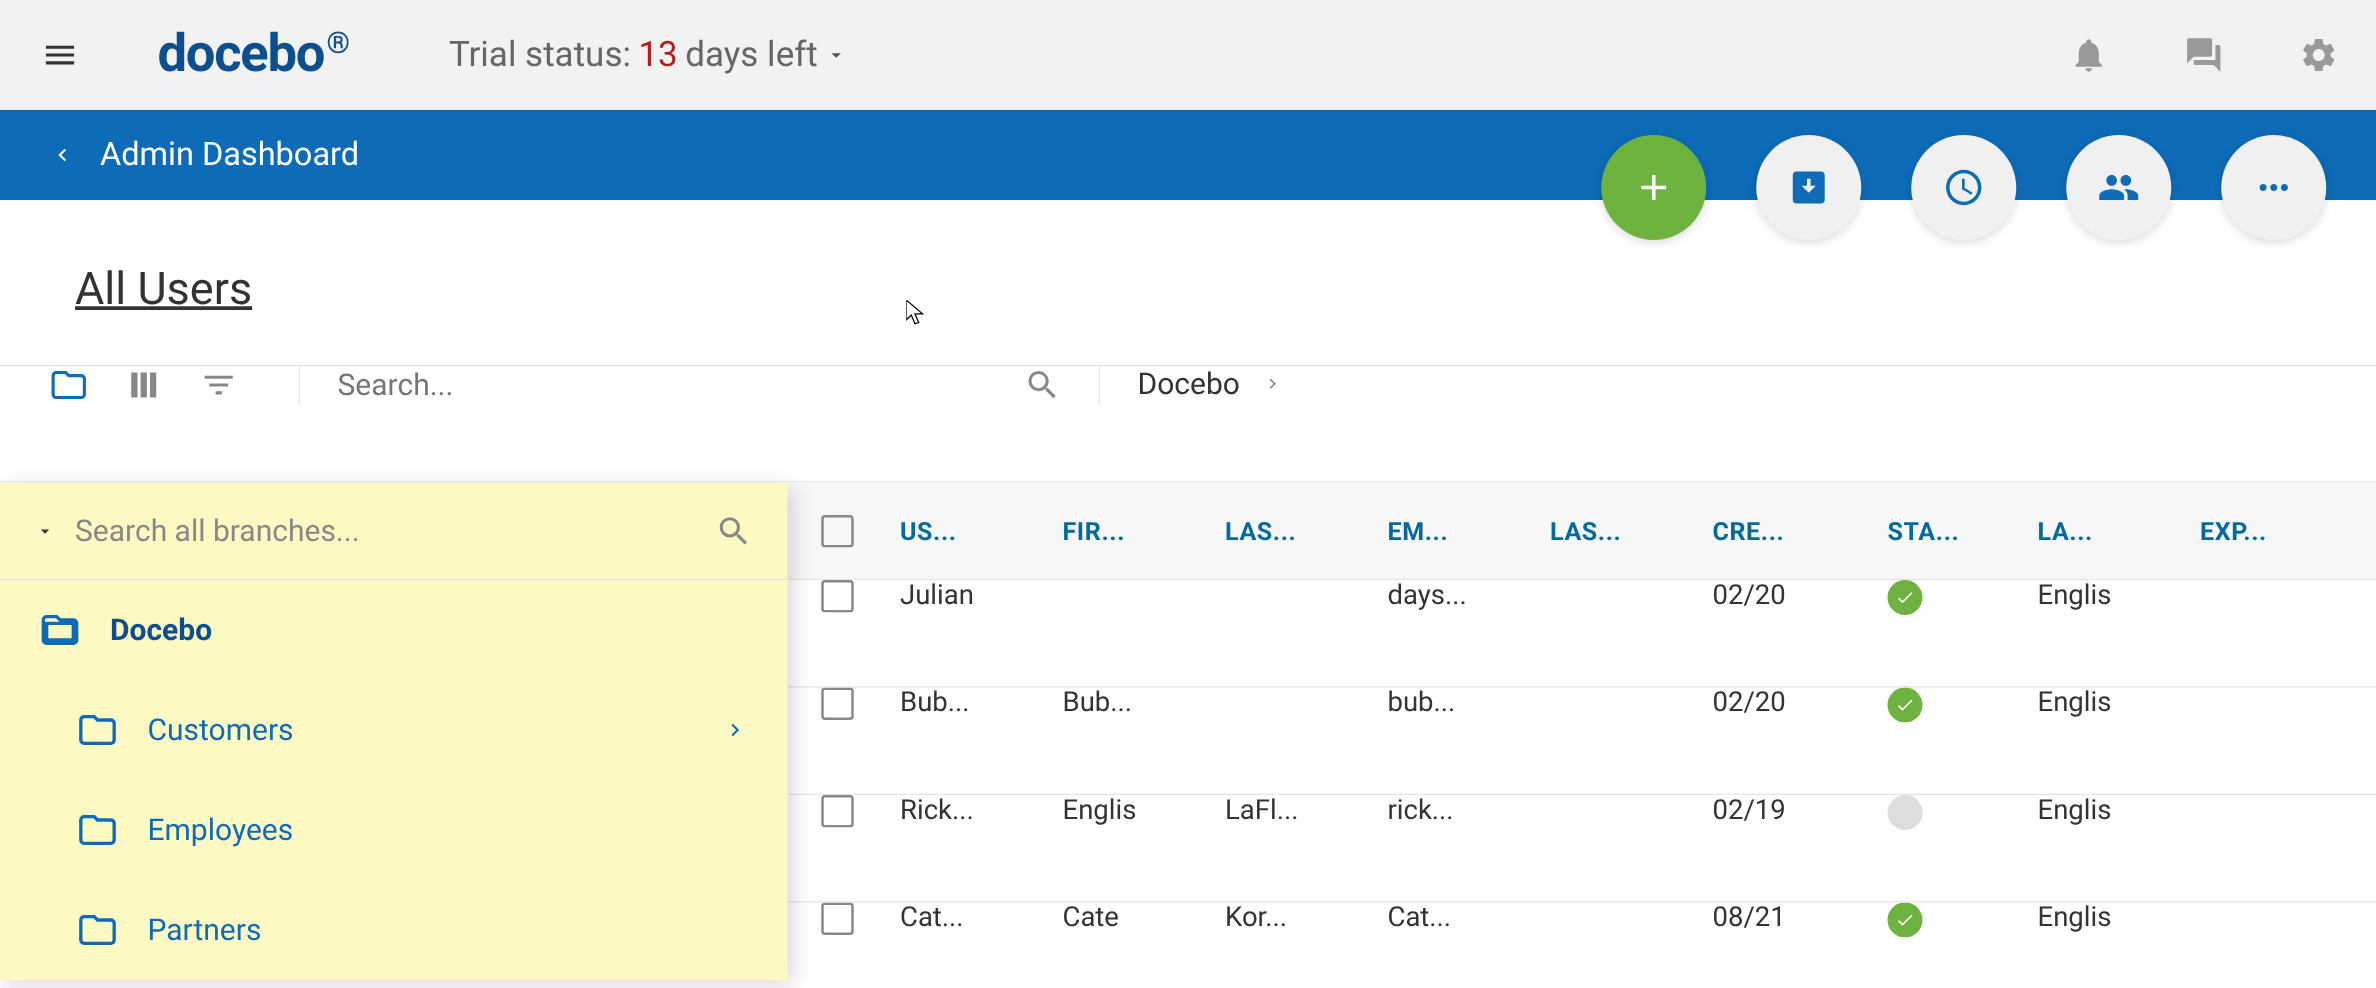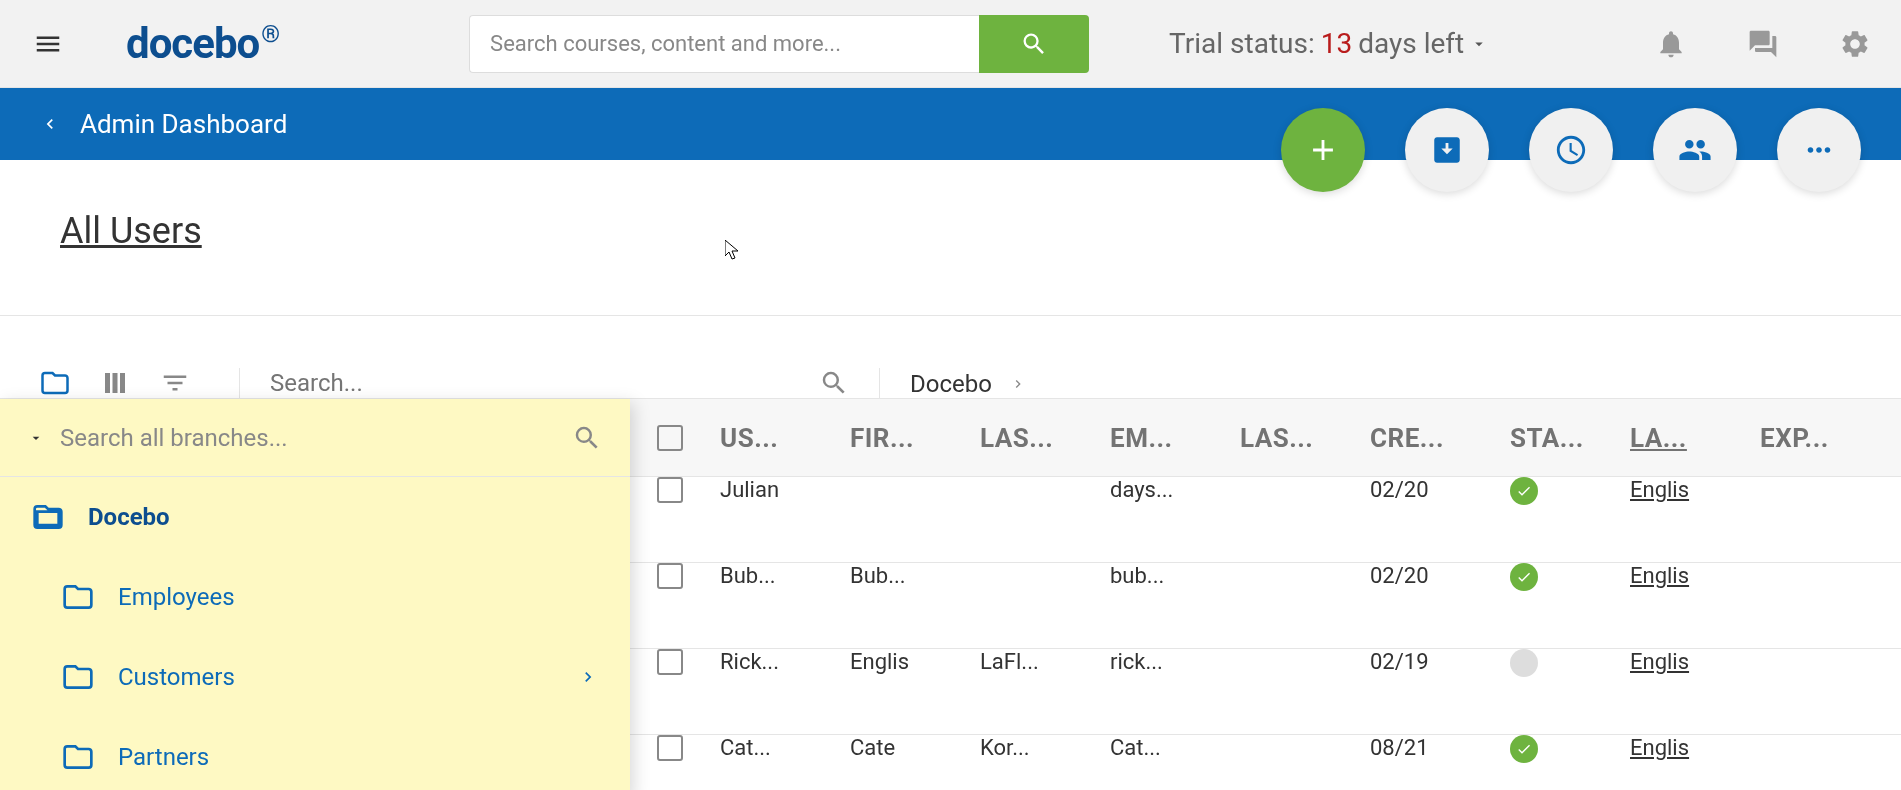--- a/index.html
+++ b/index.html
@@ -31,21 +31,21 @@
   .fab-row { position:absolute; right:40px; top:108px; display:flex; gap:40px; }
   .fab { width:84px; height:84px; border-radius:50%; background:#f0f0f0; display:flex; align-items:center; justify-content:center; cursor:pointer; box-shadow: 0 2px 8px rgba(0,0,0,0.15); }
   .fab.green { background:#6eb33f; }
   .fab svg { width:34px; height:34px; fill:#0d6bb8; }
   .fab.green svg { fill:#fff; }
 
   
   .page-title { font-size:36px; font-weight:400; color:#333; padding: 50px 60px 40px; text-decoration: underline; }
 
   
-  .toolbar-row { height:84px; border-top:1px solid #e5e5e5; border-bottom:1px solid #e5e5e5; display:flex; align-items:flex-end;margin-top:23px; }
+  .toolbar-row { height:94px; border-top:1px solid #e5e5e5; border-bottom:1px solid #e5e5e5; display:flex; align-items:flex-start; }
   .toolbar-left { width:240px; display:flex; align-items:center; gap:30px; padding-left:40px; border-right:1px solid #e5e5e5;}
   .toolbar-icon { width:30px; height:30px; cursor:pointer; }
   .toolbar-icon.active svg { fill:#0d6bb8; }
   .toolbar-icon svg { fill:#888; width:30px; height:30px; }
   .toolbar-search { flex:0 0 640px; display:flex; align-items:center; padding: 0 30px; border-right:1px solid #e5e5e5;}
   .toolbar-search input { flex:1; border:none; font-size:24px; background:transparent; outline:none; }
   .toolbar-search svg { width:30px; height:30px; fill:#888; }
   .breadcrumb { display:flex; align-items:center; padding-left:30px; font-size:24px; color:#333; }
   .breadcrumb svg { width:16px; height:16px; fill:#888; margin-left:18px; }
 
@@ -75,23 +75,23 @@
   .tbl-row { height:86px; display:flex; align-items:flex-start; border-bottom:1px solid #e5e5e5; }
   .cell { padding:0 10px; font-size:22px; color:#333; overflow:hidden; text-overflow:ellipsis; white-space:nowrap; }
   .cell.chk { width:80px; display:flex; justify-content:center;}
   .cell.c-user { width:130px; }
   .cell.c-first { width:130px; }
   .cell.c-last { width:130px; }
   .cell.c-email { width:130px; }
   .cell.c-last2 { width:130px; }
   .cell.c-created { width:130px; }
   .cell.c-status { width:130px; display:flex; justify-content:flex-start; padding-left:20px;}
-  .cell.c-lang { width:130px;text-decoration:underline; }
+  .cell.c-lang { width:130px; }
   .cell.c-exp { width:130px; }
-  .tbl-head .cell { color:#737373; font-weight:700; letter-spacing:0.5px; font-size:26px;}
+  .tbl-head .cell { color:#0369a1; font-weight:700; letter-spacing:0.5px; font-size:20px;}
   .chkbox { width:26px; height:26px; border:2px solid #888; border-radius:3px; cursor:pointer; }
   .status-dot { width:28px; height:28px; border-radius:50%; display:flex; align-items:center; justify-content:center; }
   .status-dot.green { background:#6eb33f; }
   .status-dot.gray { background:#ddd; }
   .status-dot svg { width:16px; height:16px; fill:#fff; }
 
   
   .cursor { position:absolute; left:725px; top:240px; width:16px; height:22px; pointer-events:none; }
 </style>
 </head>
@@ -100,28 +100,20 @@
 <div class="top-header">
   <div class="hamburger">
     <svg viewBox="0 0 24 24">
         <path d="M3 6h18v2H3zM3 11h18v2H3zM3 16h18v2H3z" fill="#333"></path>
       </svg>
   </div>
   <div class="logo">
     <span>docebo</span>
       <span class="dot-ring">®</span>
   </div>
-  <div class="search-wrap">
-    <input class="search-input" placeholder="Search courses, content and more..." style="">
-    <button class="search-btn">
-      <svg viewBox="0 0 24 24">
-          <path d="M15.5 14h-.79l-.28-.27A6.471 6.471 0 0016 9.5 6.5 6.5 0 109.5 16c1.61 0 3.09-.59 4.23-1.57l.27.28v.79l5 4.99L20.49 19l-4.99-5zm-6 0C7.01 14 5 11.99 5 9.5S7.01 5 9.5 5 14 7.01 14 9.5 11.99 14 9.5 14z"></path>
-        </svg>
-    </button>
-  </div>
   <div class="trial">
     <span>Trial status:</span>
     <span class="days">13</span>
     <span>days left</span>
     <svg viewBox="0 0 24 24">
         <path d="M7 10l5 5 5-5z"></path>
       </svg>
   </div>
   <div class="hdr-icons">
     <svg class="hdr-icon" viewBox="0 0 24 24">
@@ -219,34 +211,34 @@
           <path d="M15.5 14h-.79l-.28-.27A6.471 6.471 0 0016 9.5 6.5 6.5 0 109.5 16c1.61 0 3.09-.59 4.23-1.57l.27.28v.79l5 4.99L20.49 19l-4.99-5zm-6 0C7.01 14 5 11.99 5 9.5S7.01 5 9.5 5 14 7.01 14 9.5 11.99 14 9.5 14z"></path>
         </svg>
     </div>
     <div class="branch-item root">
       <svg class="folder-icon" viewBox="0 0 24 24">
           <path d="M20 6h-8l-2-2H4c-1.1 0-2 .9-2 2v12c0 1.1.9 2 2 2h16c1.1 0 2-.9 2-2V8c0-1.1-.9-2-2-2zm0 12H4V8h16v10z" fill="none" stroke="#0d6bb8" stroke-width="2"></path>
         </svg>
       <span class="label">Docebo</span>
     </div>
     <div id="branch-children">
-        <div class="branch-item child">
-          <svg class="folder-icon" viewBox="0 0 24 24">
-            <path d="M10 4H4c-1.1 0-2 .9-2 2v12c0 1.1.9 2 2 2h16c1.1 0 2-.9 2-2V8c0-1.1-.9-2-2-2h-8l-2-2z" fill="none" stroke="#0d6bb8" stroke-width="2"></path>
-          </svg>
-          <span class="label">Employees</span>
-        </div>
         <div class="branch-item child">
           <svg class="folder-icon" viewBox="0 0 24 24">
             <path d="M10 4H4c-1.1 0-2 .9-2 2v12c0 1.1.9 2 2 2h16c1.1 0 2-.9 2-2V8c0-1.1-.9-2-2-2h-8l-2-2z" fill="none" stroke="#0d6bb8" stroke-width="2"></path>
           </svg>
           <span class="label">Customers</span>
           <svg class="chev" viewBox="0 0 24 24">
             <path d="M8.59 16.59 13.17 12 8.59 7.41 10 6l6 6-6 6z"></path>
           </svg>
+        </div>
+        <div class="branch-item child">
+          <svg class="folder-icon" viewBox="0 0 24 24">
+            <path d="M10 4H4c-1.1 0-2 .9-2 2v12c0 1.1.9 2 2 2h16c1.1 0 2-.9 2-2V8c0-1.1-.9-2-2-2h-8l-2-2z" fill="none" stroke="#0d6bb8" stroke-width="2"></path>
+          </svg>
+          <span class="label">Employees</span>
         </div>
         <div class="branch-item child">
           <svg class="folder-icon" viewBox="0 0 24 24">
             <path d="M10 4H4c-1.1 0-2 .9-2 2v12c0 1.1.9 2 2 2h16c1.1 0 2-.9 2-2V8c0-1.1-.9-2-2-2h-8l-2-2z" fill="none" stroke="#0d6bb8" stroke-width="2"></path>
           </svg>
           <span class="label">Partners</span>
         </div>
       </div>
   </div>
 

